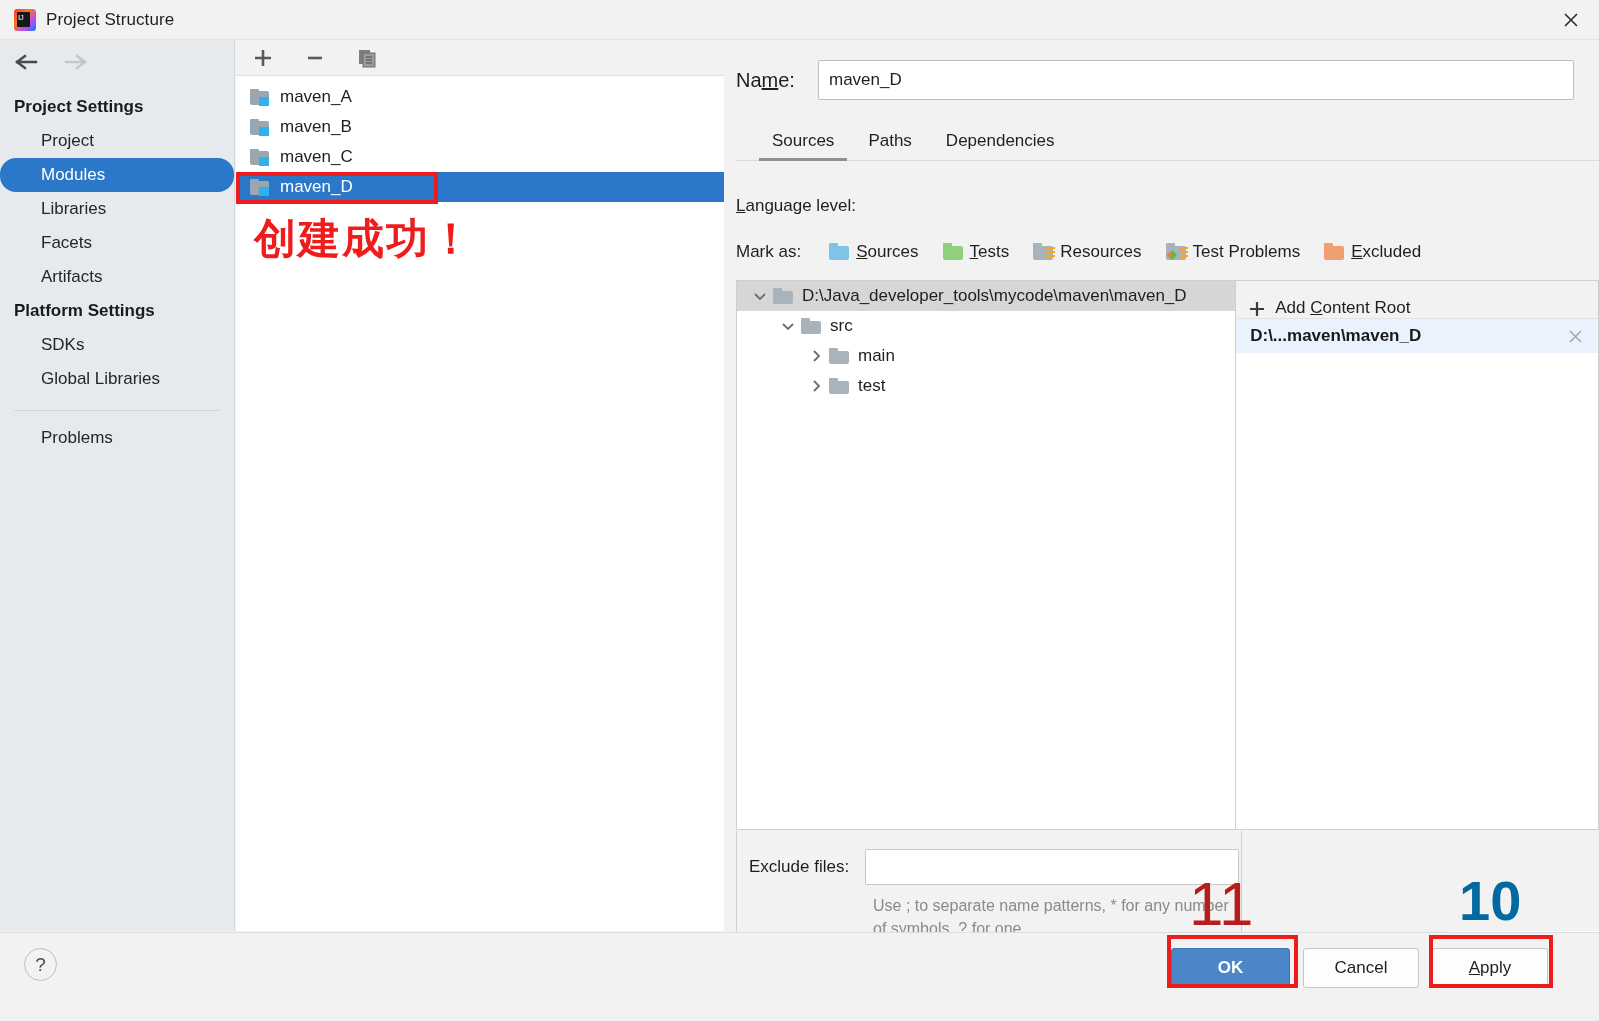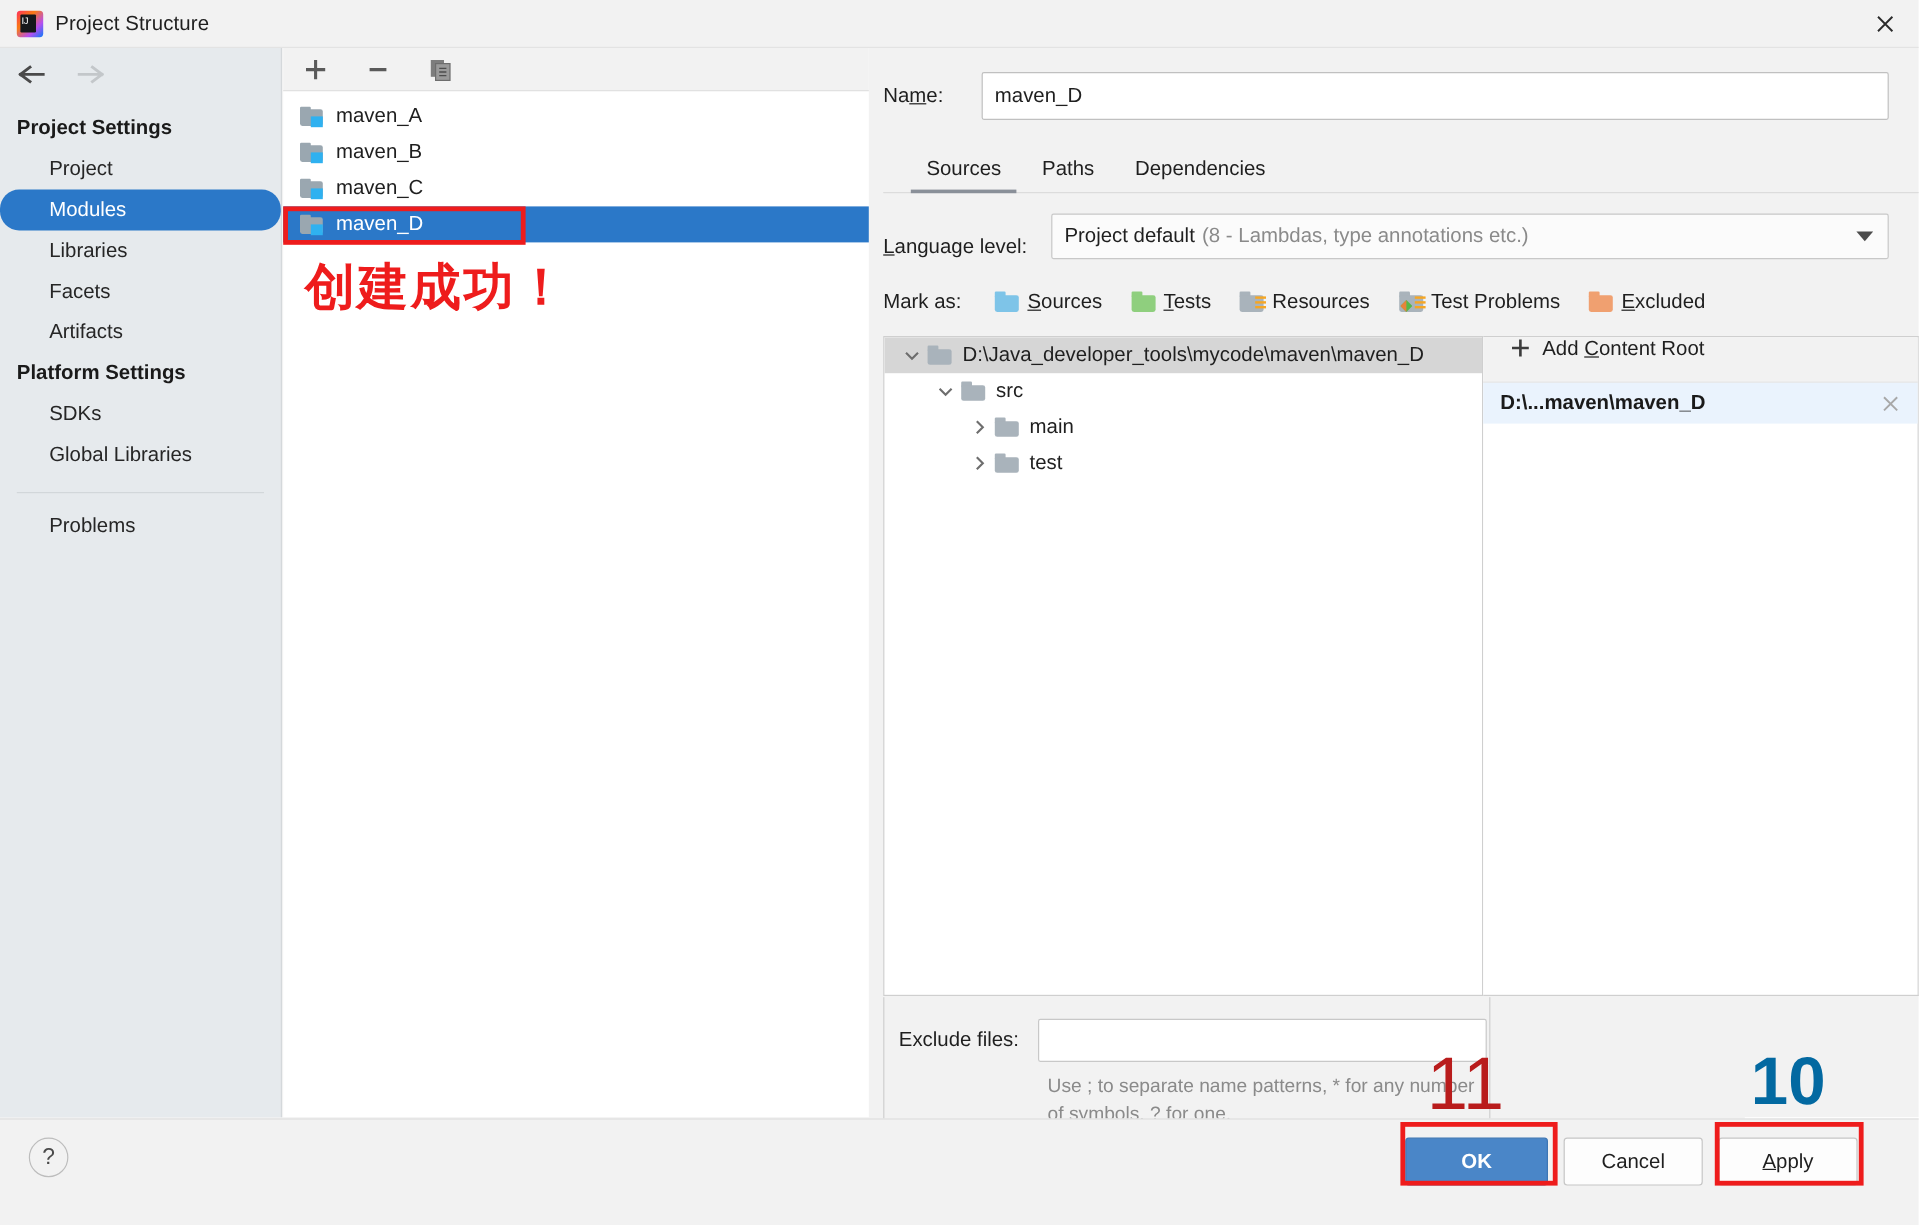--- a/index.html
+++ b/index.html
@@ -118,21 +118,21 @@
 
   
   #detail {
     position: absolute; left: 725px; top: 40px; width: 874px; height: 891px;
     background: #f2f2f2;
   }
   #name-row {
     display: flex; align-items: center; height: 40px;
     margin: 20px 25px 0 11px;
   }
-  #name-label { font-size: 17px; color: #1f1f1f; width: 82px; }
+  #name-label { font-size: 20px; color: #1f1f1f; width: 82px; }
   #name-input {
     flex: 1; height: 40px; background: #ffffff;
     border: 1px solid #c0c0c0; border-radius: 2px;
     font-size: 17px; color: #1f1f1f; padding: 0 10px;
     font-family: "Liberation Sans", sans-serif; outline: none;
   }
   #tabs {
     display: flex; align-items: flex-end; height: 40px;
     margin: 21px 0 0 11px; border-bottom: 1px solid #dcdcdc;
     padding-left: 19px;
@@ -208,21 +208,21 @@
   }
   .tree-folder .tf-tab {
     position: absolute; left: 0; top: 0; width: 9px; height: 4px;
     background: #a9b3bb; border-radius: 1px 1px 0 0;
   }
   #roots-pane {
     width: 367px; background: #ffffff; border: 1px solid #cfcfcf;
     border-left: none; display: flex; flex-direction: column;
   }
   #add-root-btn {
-    height: 38px; display: flex; align-items: flex-start; padding-left: 22px;
+    height: 38px; display: flex; align-items: flex-end; padding-left: 12px;
     background: #f2f2f2; border-bottom: 1px solid #e3e3e3;
     font-size: 17px; color: #1f1f1f; cursor: pointer;
   }
   #add-root-plus { margin-right: 9px; display: flex; align-items: center; }
   .root-item {
     height: 34px; display: flex; align-items: center; justify-content: space-between;
     padding: 0 14px; background: #eaf3fd; cursor: pointer;
   }
   .root-item .rp {
     font-size: 17px; font-weight: bold; color: #1a1a1a; white-space: nowrap;
@@ -407,25 +407,20 @@
     </div>
 
     <div id="tabs">
       <div class="tab active">Sources</div>
       <div class="tab">Paths</div>
       <div class="tab">Dependencies</div>
     </div>
 
     <div id="lang-row">
       <div id="lang-label"><span class="ul">L</span>anguage level:</div>
-      <div id="lang-select">
-        <span id="lang-main">Project default</span>
-        <span id="lang-sub">(8 - Lambdas, type annotations etc.)</span>
-        <span id="lang-caret"></span>
-      </div>
     </div>
 
     <div id="markas-row">
       <div id="markas-label">Mark as:</div>
 
       <div class="mark-btn">
         <span class="mark-ico">
           <i class="mk-tab" style="background:#7ec4e8"></i>
             <i class="mk-body" style="background:#7ec4e8"></i>
         </span>

